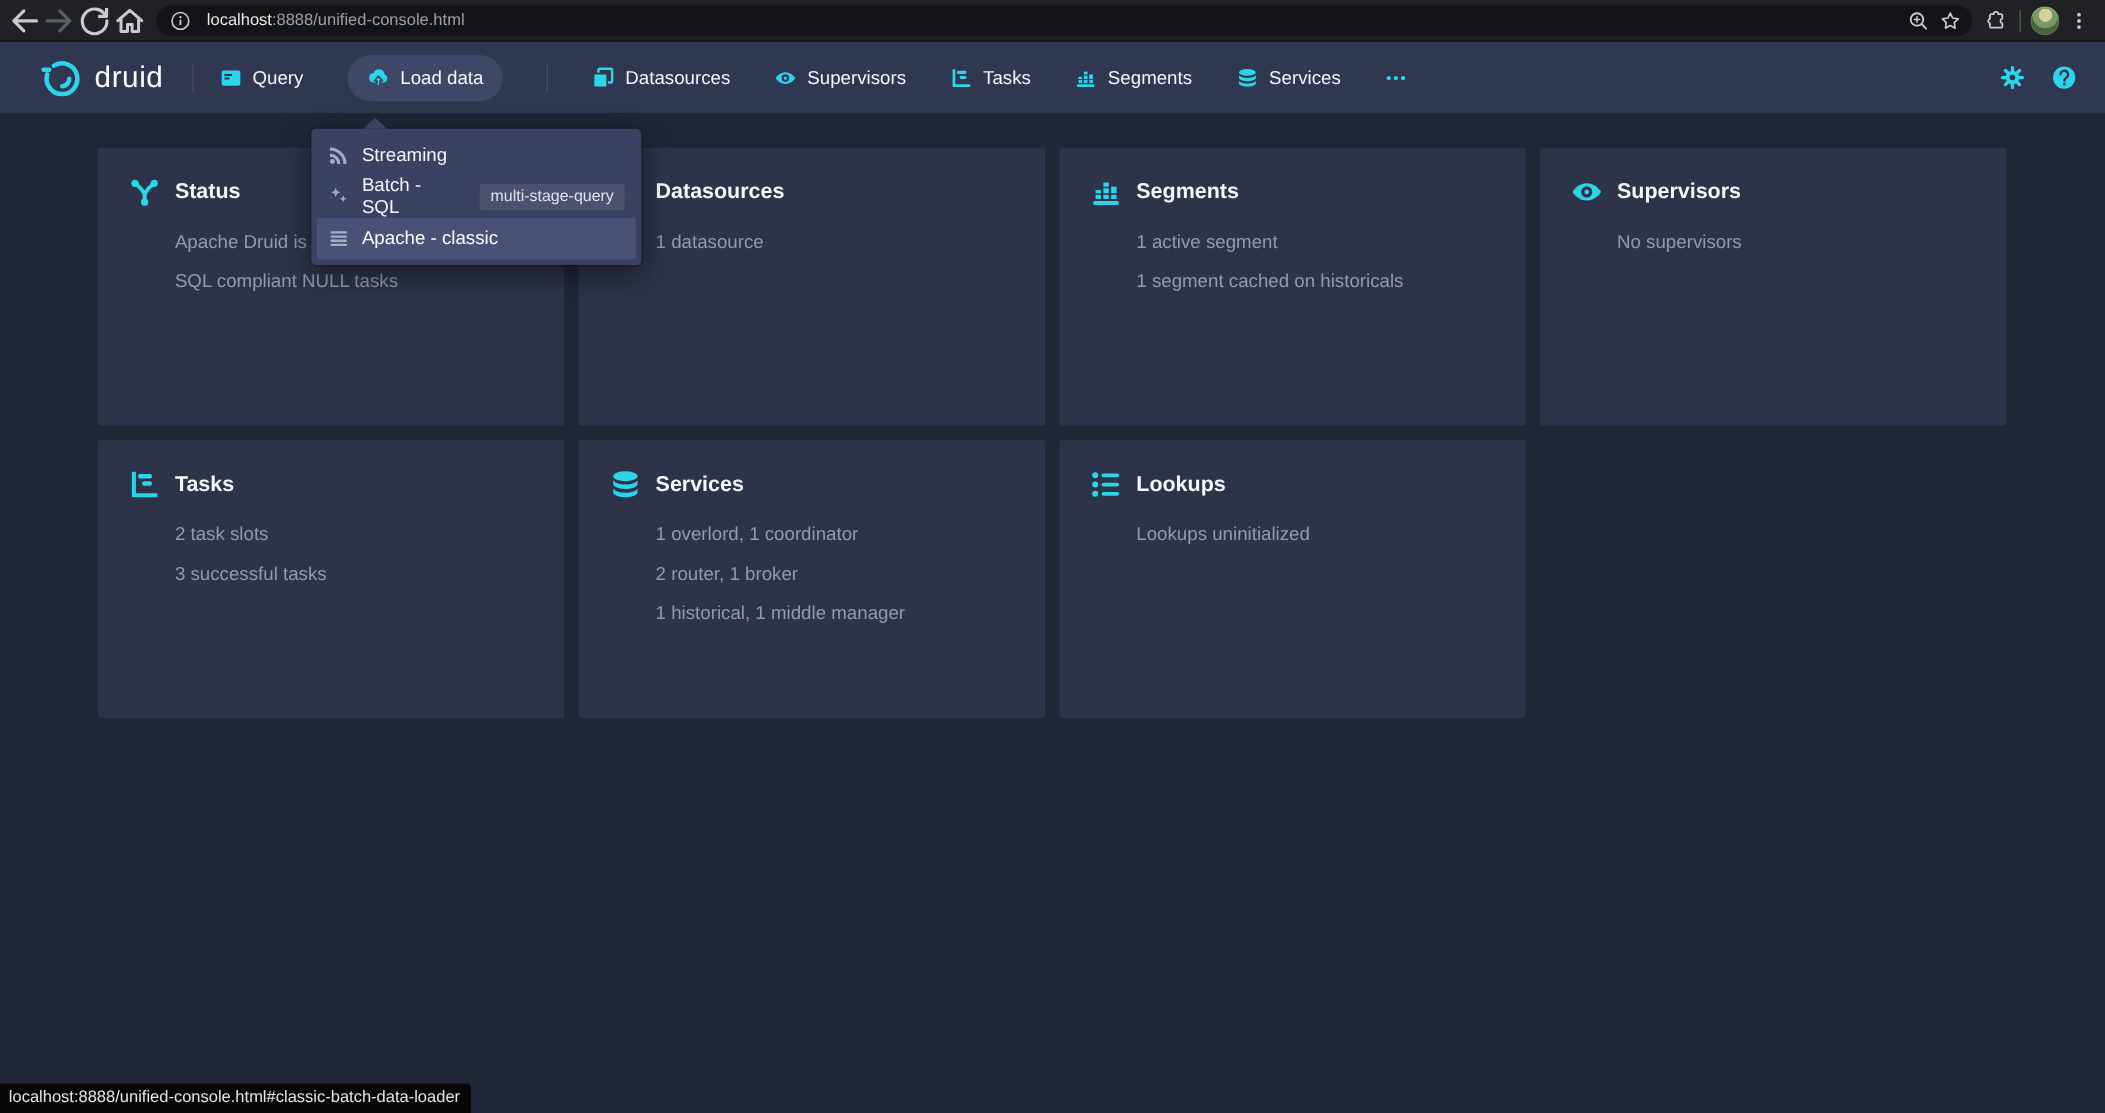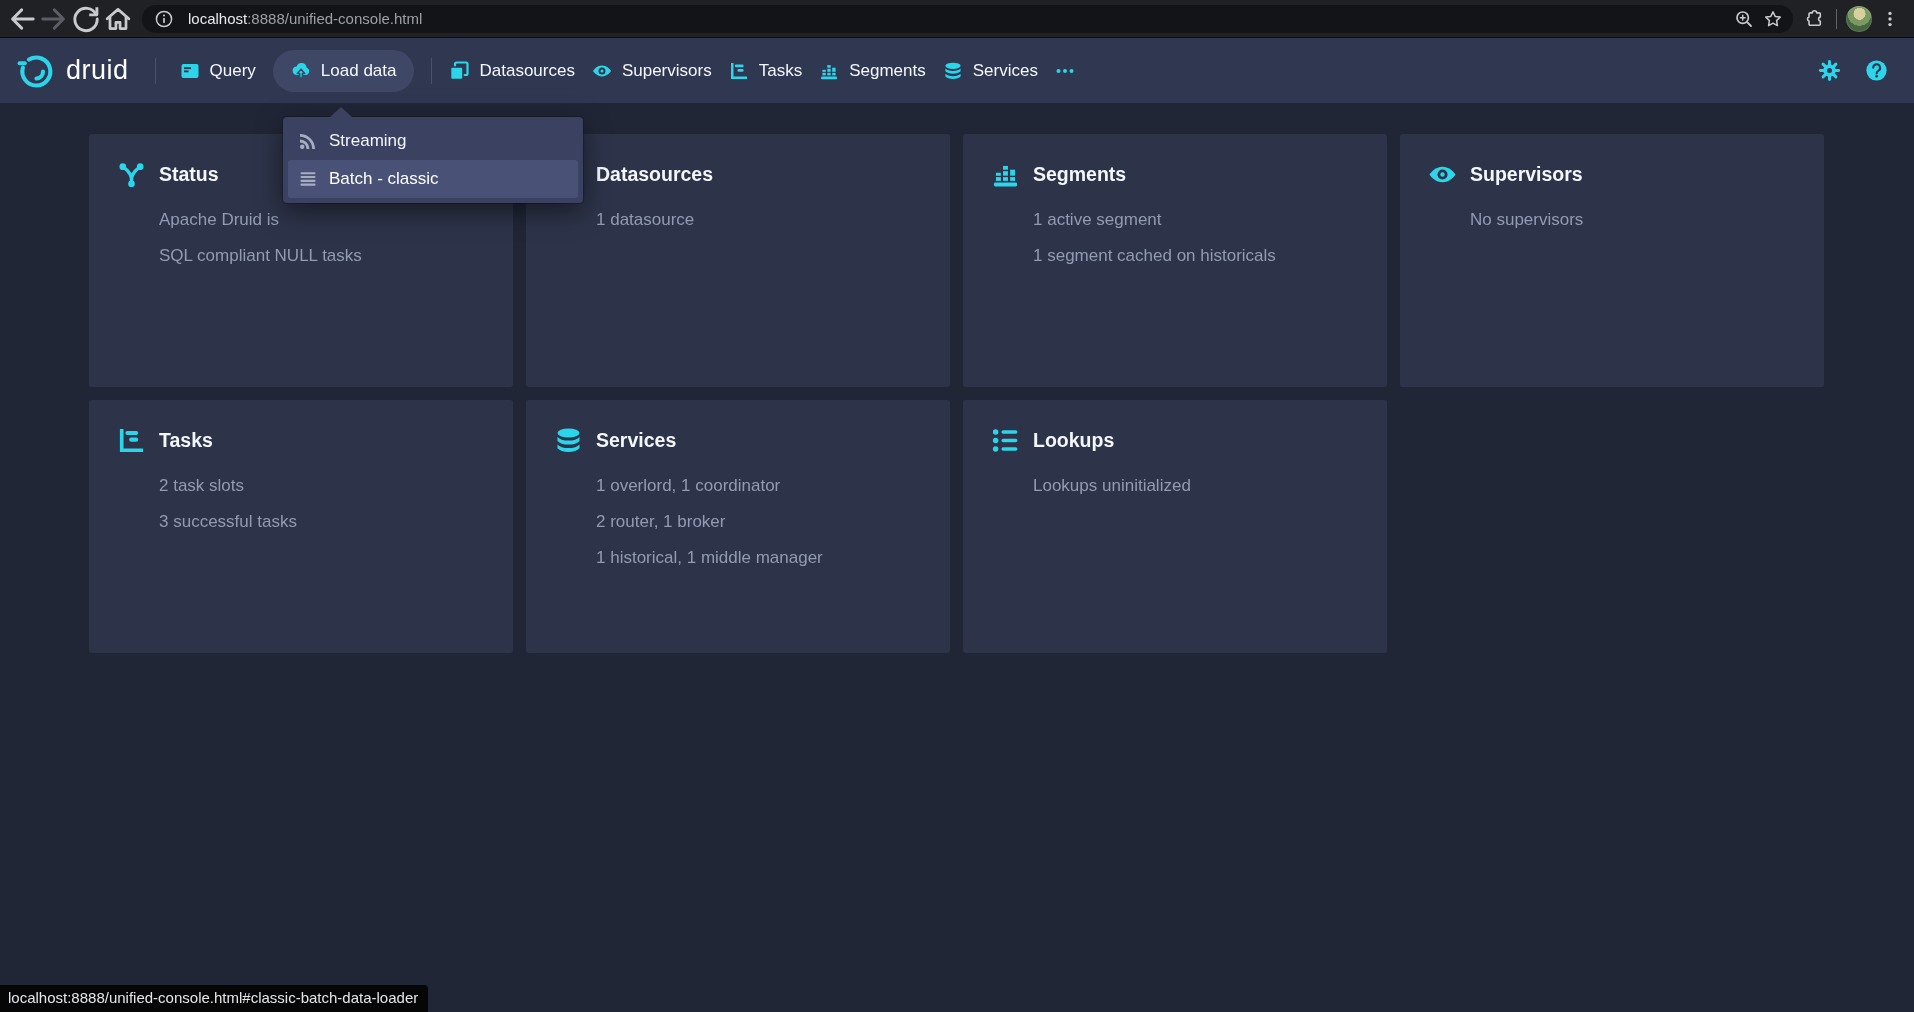--- a/index.html
+++ b/index.html
@@ -17,27 +17,27 @@
            display:flex;align-items:center;margin:0 10px 0 8px;padding:0 10px 0 12px;gap:9px;min-width:0;}
   .omnibox .url{flex:1;font-size:15px;color:#9aa0a6;white-space:nowrap;overflow:hidden;padding-left:5px;}
   .omnibox .url b{color:#e8eaed;font-weight:400;}
   .chrome .sep{width:1px;height:20px;background:#5f6368;margin:0 9px;flex:none;}
   .avatar{width:26px;height:26px;border-radius:50%;flex:none;
           background:radial-gradient(circle at 52% 30%,#d8cfa0 0 26%,#7a9a63 27% 52%,#47653f 53% 78%,#39503a 79% 100%);
           box-shadow:inset 0 0 0 1px rgba(255,255,255,.12);}
 
   
   .navbar{height:65px;background:var(--nav-bg,#303751);display:flex;align-items:center;
-          padding:0 26px 0 16px;box-sizing:border-box;--hole:#303751;}
+          padding:0 26px 0 36px;box-sizing:border-box;--hole:#303751;}
   .brand{display:flex;align-items:center;gap:10px;cursor:pointer;flex:none;}
   .brand svg{width:40px;height:40px;display:block;}
   .brand-text{font-size:27px;color:#fff;letter-spacing:.5px;}
   .vdiv{width:1px;height:26px;background:#4a5169;flex:none;}
   .vdiv.first{margin:0 24px 0 26px;}
-  .nav-items{display:flex;align-items:center;gap:17px;}
+  .nav-items{display:flex;align-items:center;gap:40px;}
   .nav-item{display:flex;align-items:center;gap:10px;font-size:17px;color:#f4f7fb;cursor:pointer;flex:none;}
   .nav-item .icon{color:var(--accent,#2bd5ea);}
   .nav-item.active{background:var(--pill-bg,#3f4766);border-radius:24px;padding:11px 18px;--hole:#3f4766;}
   .nav-spacer{flex:1;}
   .nav-tool{color:var(--accent,#2bd5ea);margin-left:24px;cursor:pointer;flex:none;}
   .nav-tool svg{width:23px;height:23px;}
 
   
   .main{position:absolute;top:103px;left:0;right:0;bottom:0;background:var(--page-bg,#212637);}
   .cards{display:grid;grid-template-columns:repeat(4,424px);gap:13px;margin:31px 0 0 89px;}
@@ -379,28 +379,38 @@
         <div class="menu-item">
           <span class="icon">
             <svg viewBox="0 0 20 20" fill="currentColor">
               <circle cx="4.2" cy="15.8" r="2.2"></circle>
               <path d="M2 8.6a9.4 9.4 0 0 1 9.4 9.4H8.6A6.6 6.6 0 0 0 2 11.4z"></path>
               <path d="M2 3a15 15 0 0 1 15 15h-2.8A12.2 12.2 0 0 0 2 5.8z"></path>
             </svg>
           </span>
           <span class="menu-label">Streaming</span>
         </div>
+        <div class="menu-item">
+          <span class="icon">
+            <svg viewBox="0 0 20 20" fill="currentColor">
+              <path d="M7.2 1.6l1.2 3 3 1.2-3 1.2-1.2 3-1.2-3-3-1.2 3-1.2z"></path>
+              <path d="M14 8.6l.9 2.2 2.2.9-2.2.9-.9 2.2-.9-2.2-2.2-.9 2.2-.9z"></path>
+            </svg>
+          </span>
+          <span class="menu-label">Batch - SQL</span>
+          <span class="badge">multi-stage-query</span>
+        </div>
         <div class="menu-item highlight">
           <span class="icon">
             <svg viewBox="0 0 20 20" fill="currentColor">
               <rect x="2.5" y="3.2" width="15" height="2.1" rx="1"></rect>
               <rect x="2.5" y="7" width="15" height="2.1" rx="1"></rect>
               <rect x="2.5" y="10.8" width="15" height="2.1" rx="1"></rect>
               <rect x="2.5" y="14.6" width="15" height="2.1" rx="1"></rect>
             </svg>
           </span>
-          <span class="menu-label">Batch - classic</span>
+          <span class="menu-label">Apache - classic</span>
         </div>
       </div>
   </div>
 
   <div class="statusbar">localhost:8888/unified-console.html#classic-batch-data-loader</div>
 </div>
 
 </body></html>

